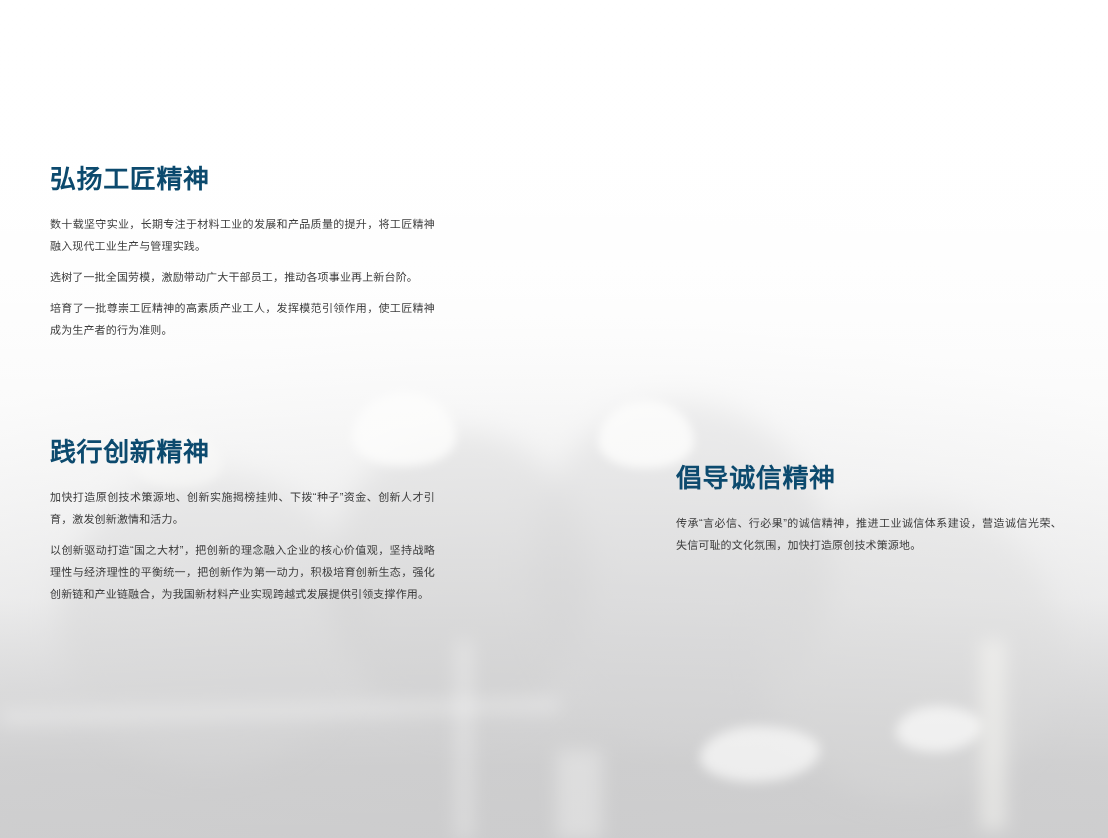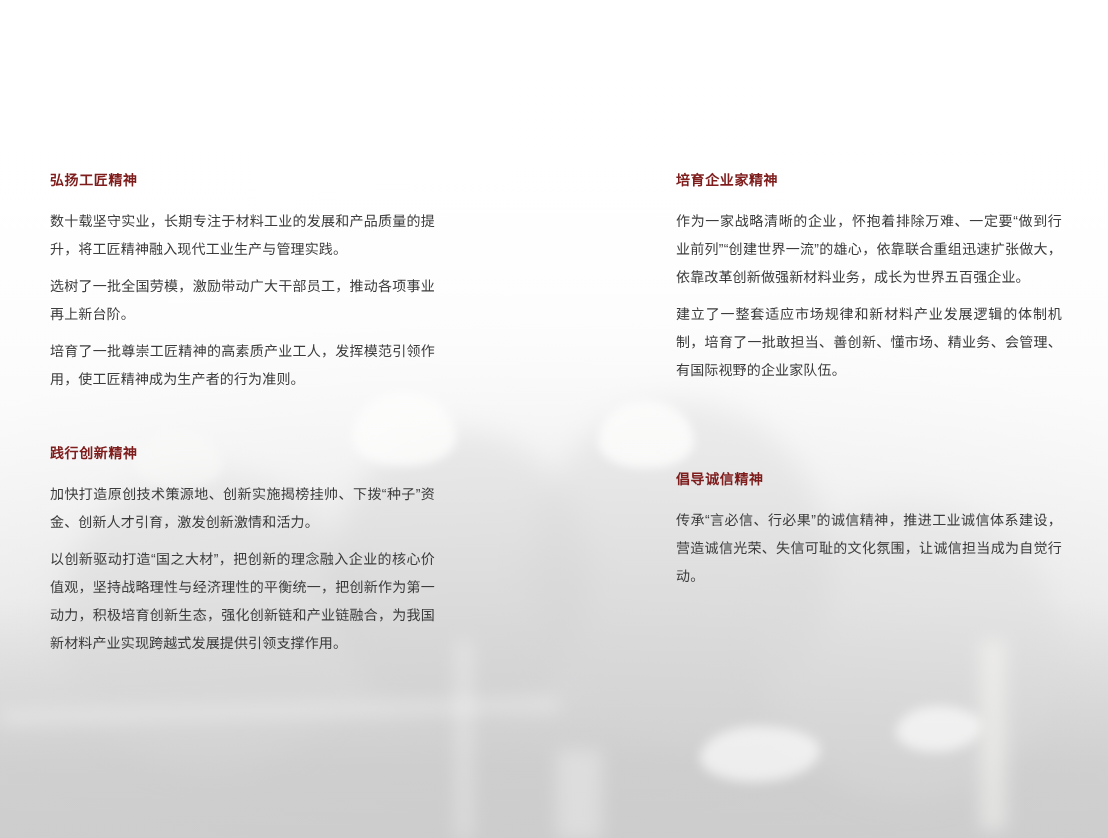--- a/index.html
+++ b/index.html
@@ -102,30 +102,30 @@
     width: 385px;
   }
   .block.left  { left: 50px; }
   .block.right { left: 676px; }
   .block.row1  { top: 160px; }
   .block.row2  { top: 433px; }
   .block.right.row1 { top: 160px; }
   .block.right.row2 { top: 459px; }
 
   .block-title {
-    font-size: 14px;
+    font-size: 26px;
     font-weight: bold;
-    color: #7f1d1d;
+    color: #0c4a6e;
     letter-spacing: 0.6px;
-    margin: 12px 0 18px 0;
+    margin: 4px 0 18px 0;
     line-height: 1.2;
   }
 
   .para {
-    font-size: 14px;
+    font-size: 11px;
     line-height: 2.0;
     color: #3c3c3c;
     margin: 0 0 9px 0;
     text-align: justify;
     text-justify: inter-ideograph;
     letter-spacing: 0.15px;
   }
   .para:last-child { margin-bottom: 0; }
 
   .block.right .para { width: 386px; }
@@ -156,31 +156,26 @@
 
   <div class="content">
 
     <div class="block left row1">
       <h2 class="block-title">弘扬工匠精神</h2>
       <p class="para">数十载坚守实业，长期专注于材料工业的发展和产品质量的提升，将工匠精神融入现代工业生产与管理实践。</p>
       <p class="para">选树了一批全国劳模，激励带动广大干部员工，推动各项事业再上新台阶。</p>
       <p class="para">培育了一批尊崇工匠精神的高素质产业工人，发挥模范引领作用，使工匠精神成为生产者的行为准则。</p>
     </div>
 
-    <div class="block right row1">
-      <h2 class="block-title">培育企业家精神</h2>
-      <p class="para">作为一家战略清晰的企业，怀抱着排除万难、一定要“做到行业前列”“创建世界一流”的雄心，依靠联合重组迅速扩张做大，依靠改革创新做强新材料业务，成长为世界五百强企业。</p>
-      <p class="para">建立了一整套适应市场规律和新材料产业发展逻辑的体制机制，培育了一批敢担当、善创新、懂市场、精业务、会管理、有国际视野的企业家队伍。</p>
-    </div>
 
     <div class="block left row2">
       <h2 class="block-title">践行创新精神</h2>
       <p class="para">加快打造原创技术策源地、创新实施揭榜挂帅、下拨“种子”资金、创新人才引育，激发创新激情和活力。</p>
       <p class="para">以创新驱动打造“国之大材”，把创新的理念融入企业的核心价值观，坚持战略理性与经济理性的平衡统一，把创新作为第一动力，积极培育创新生态，强化创新链和产业链融合，为我国新材料产业实现跨越式发展提供引领支撑作用。</p>
     </div>
 
     <div class="block right row2">
       <h2 class="block-title">倡导诚信精神</h2>
-      <p class="para">传承“言必信、行必果”的诚信精神，推进工业诚信体系建设，营造诚信光荣、失信可耻的文化氛围，让诚信担当成为自觉行动。</p>
+      <p class="para">传承“言必信、行必果”的诚信精神，推进工业诚信体系建设，营造诚信光荣、失信可耻的文化氛围，加快打造原创技术策源地。</p>
     </div>
 
   </div>
 </div>
 
 </body></html>

